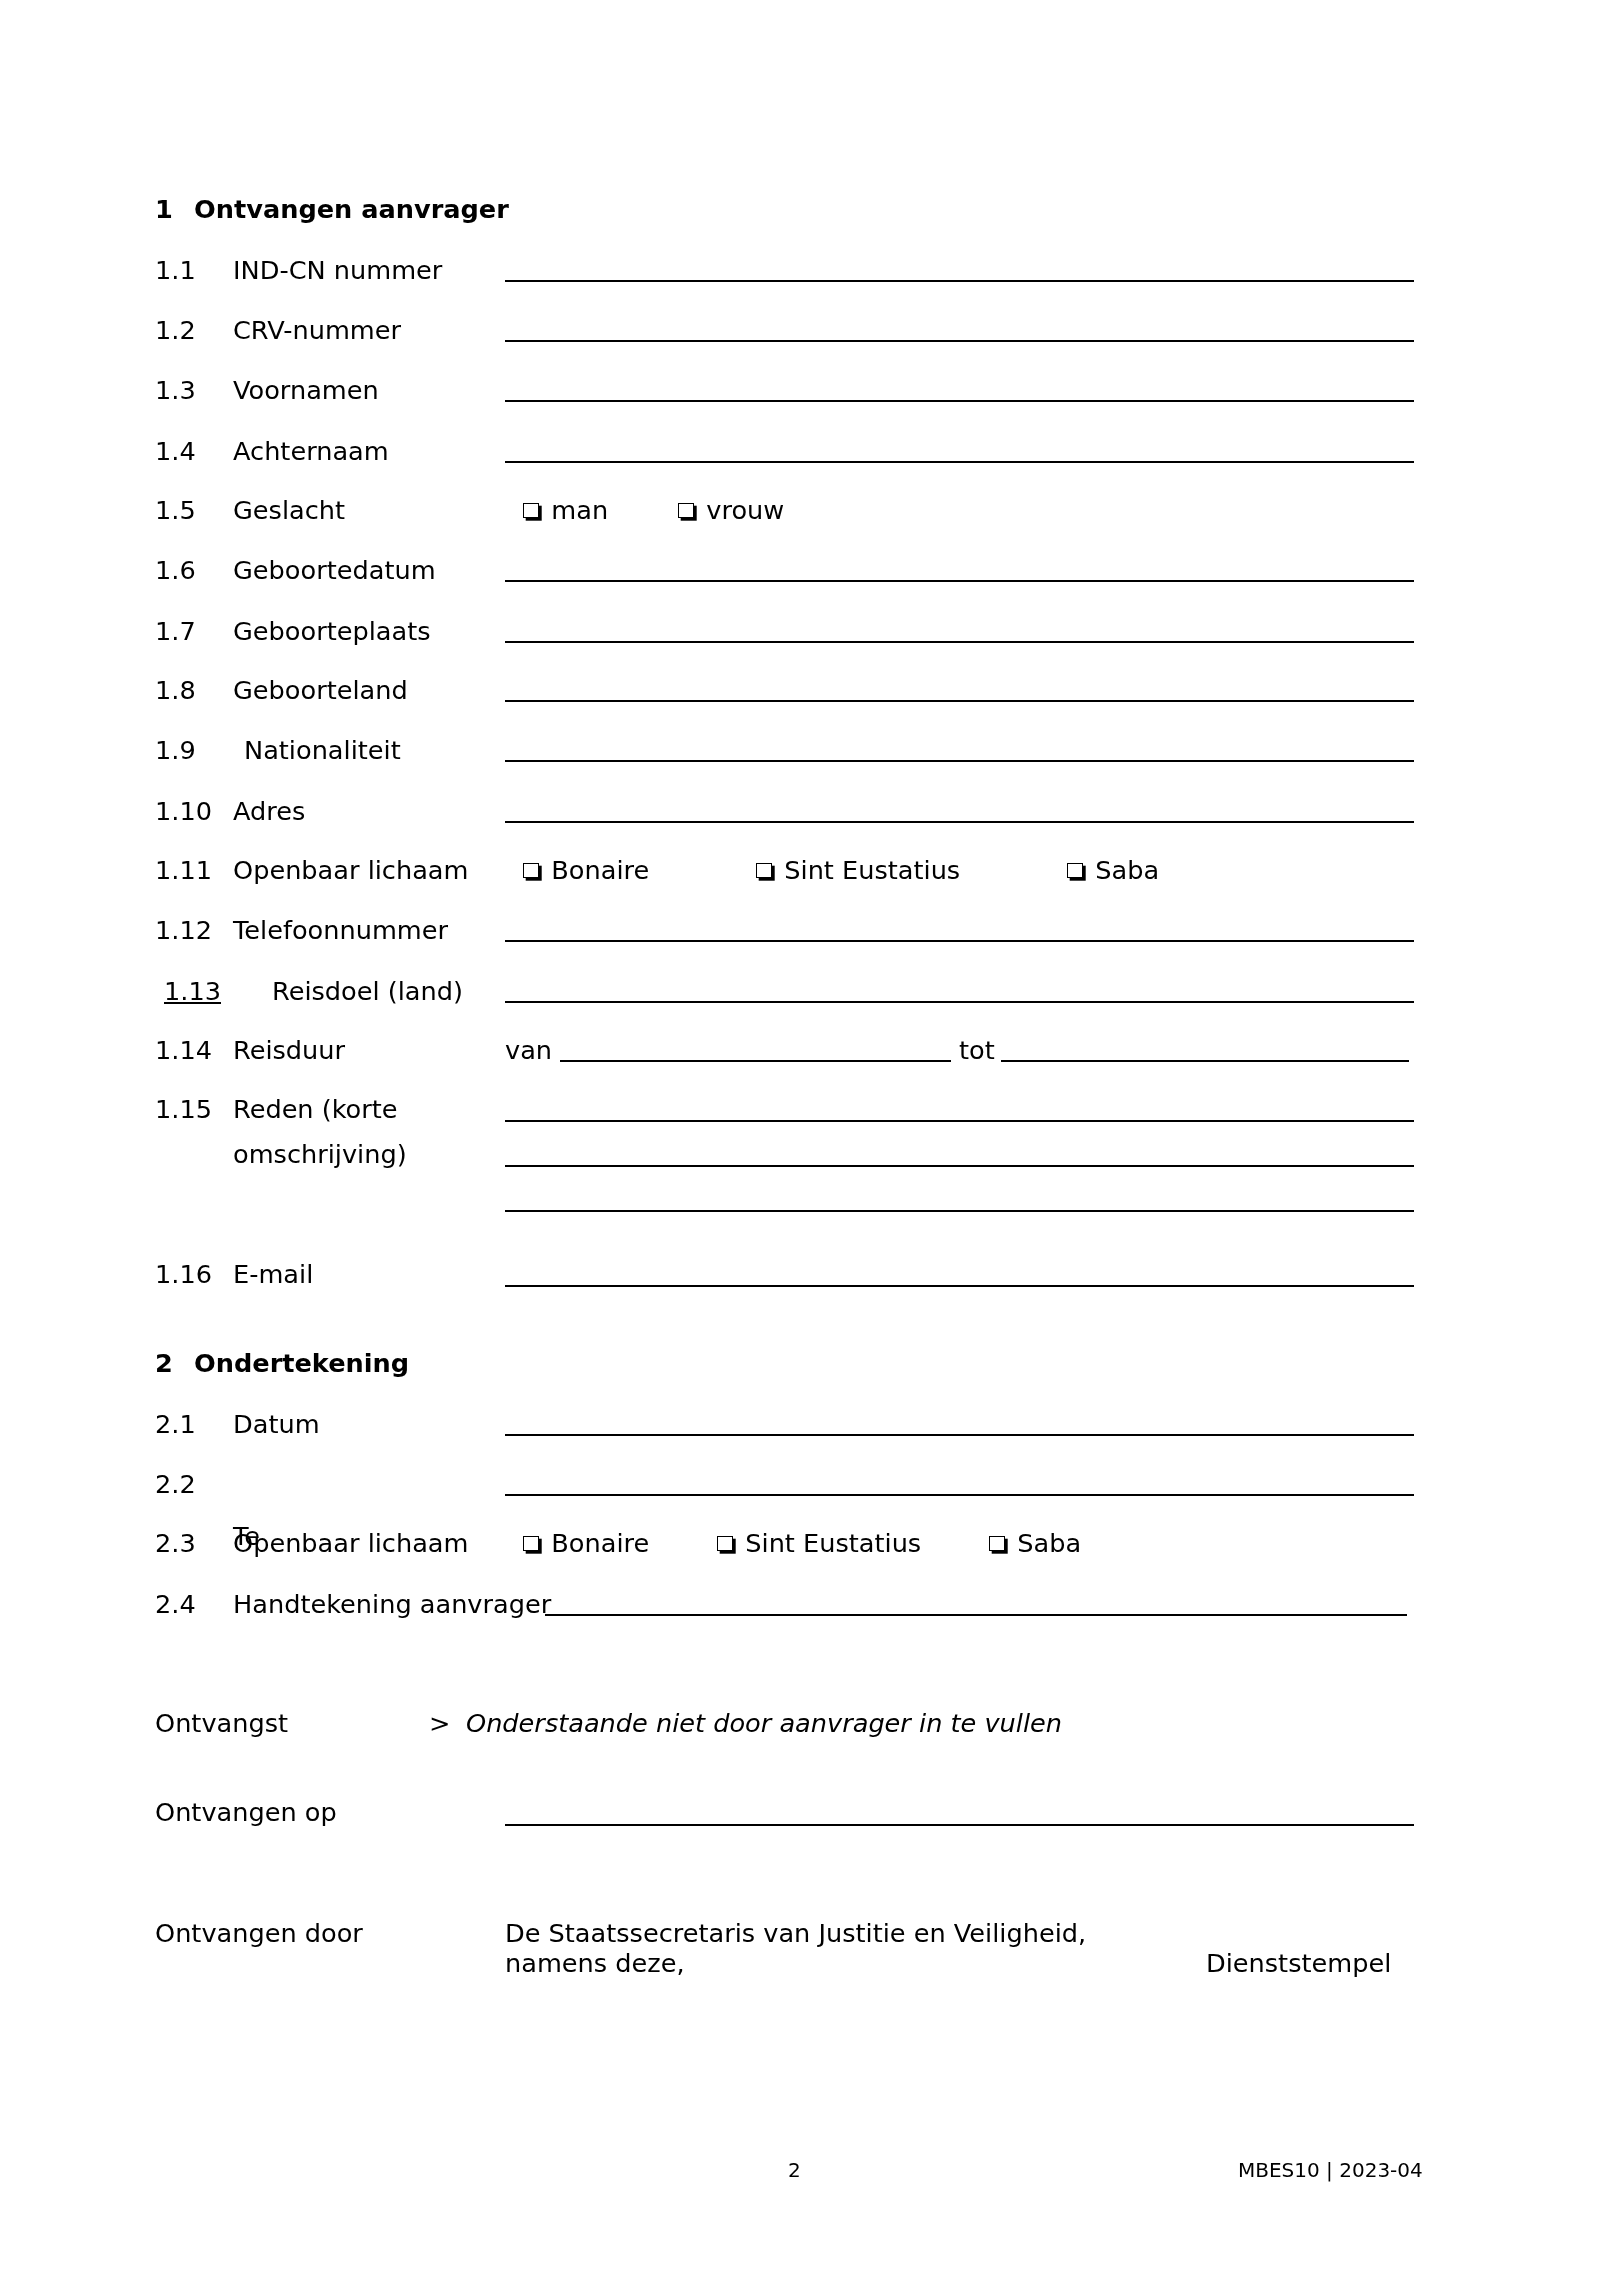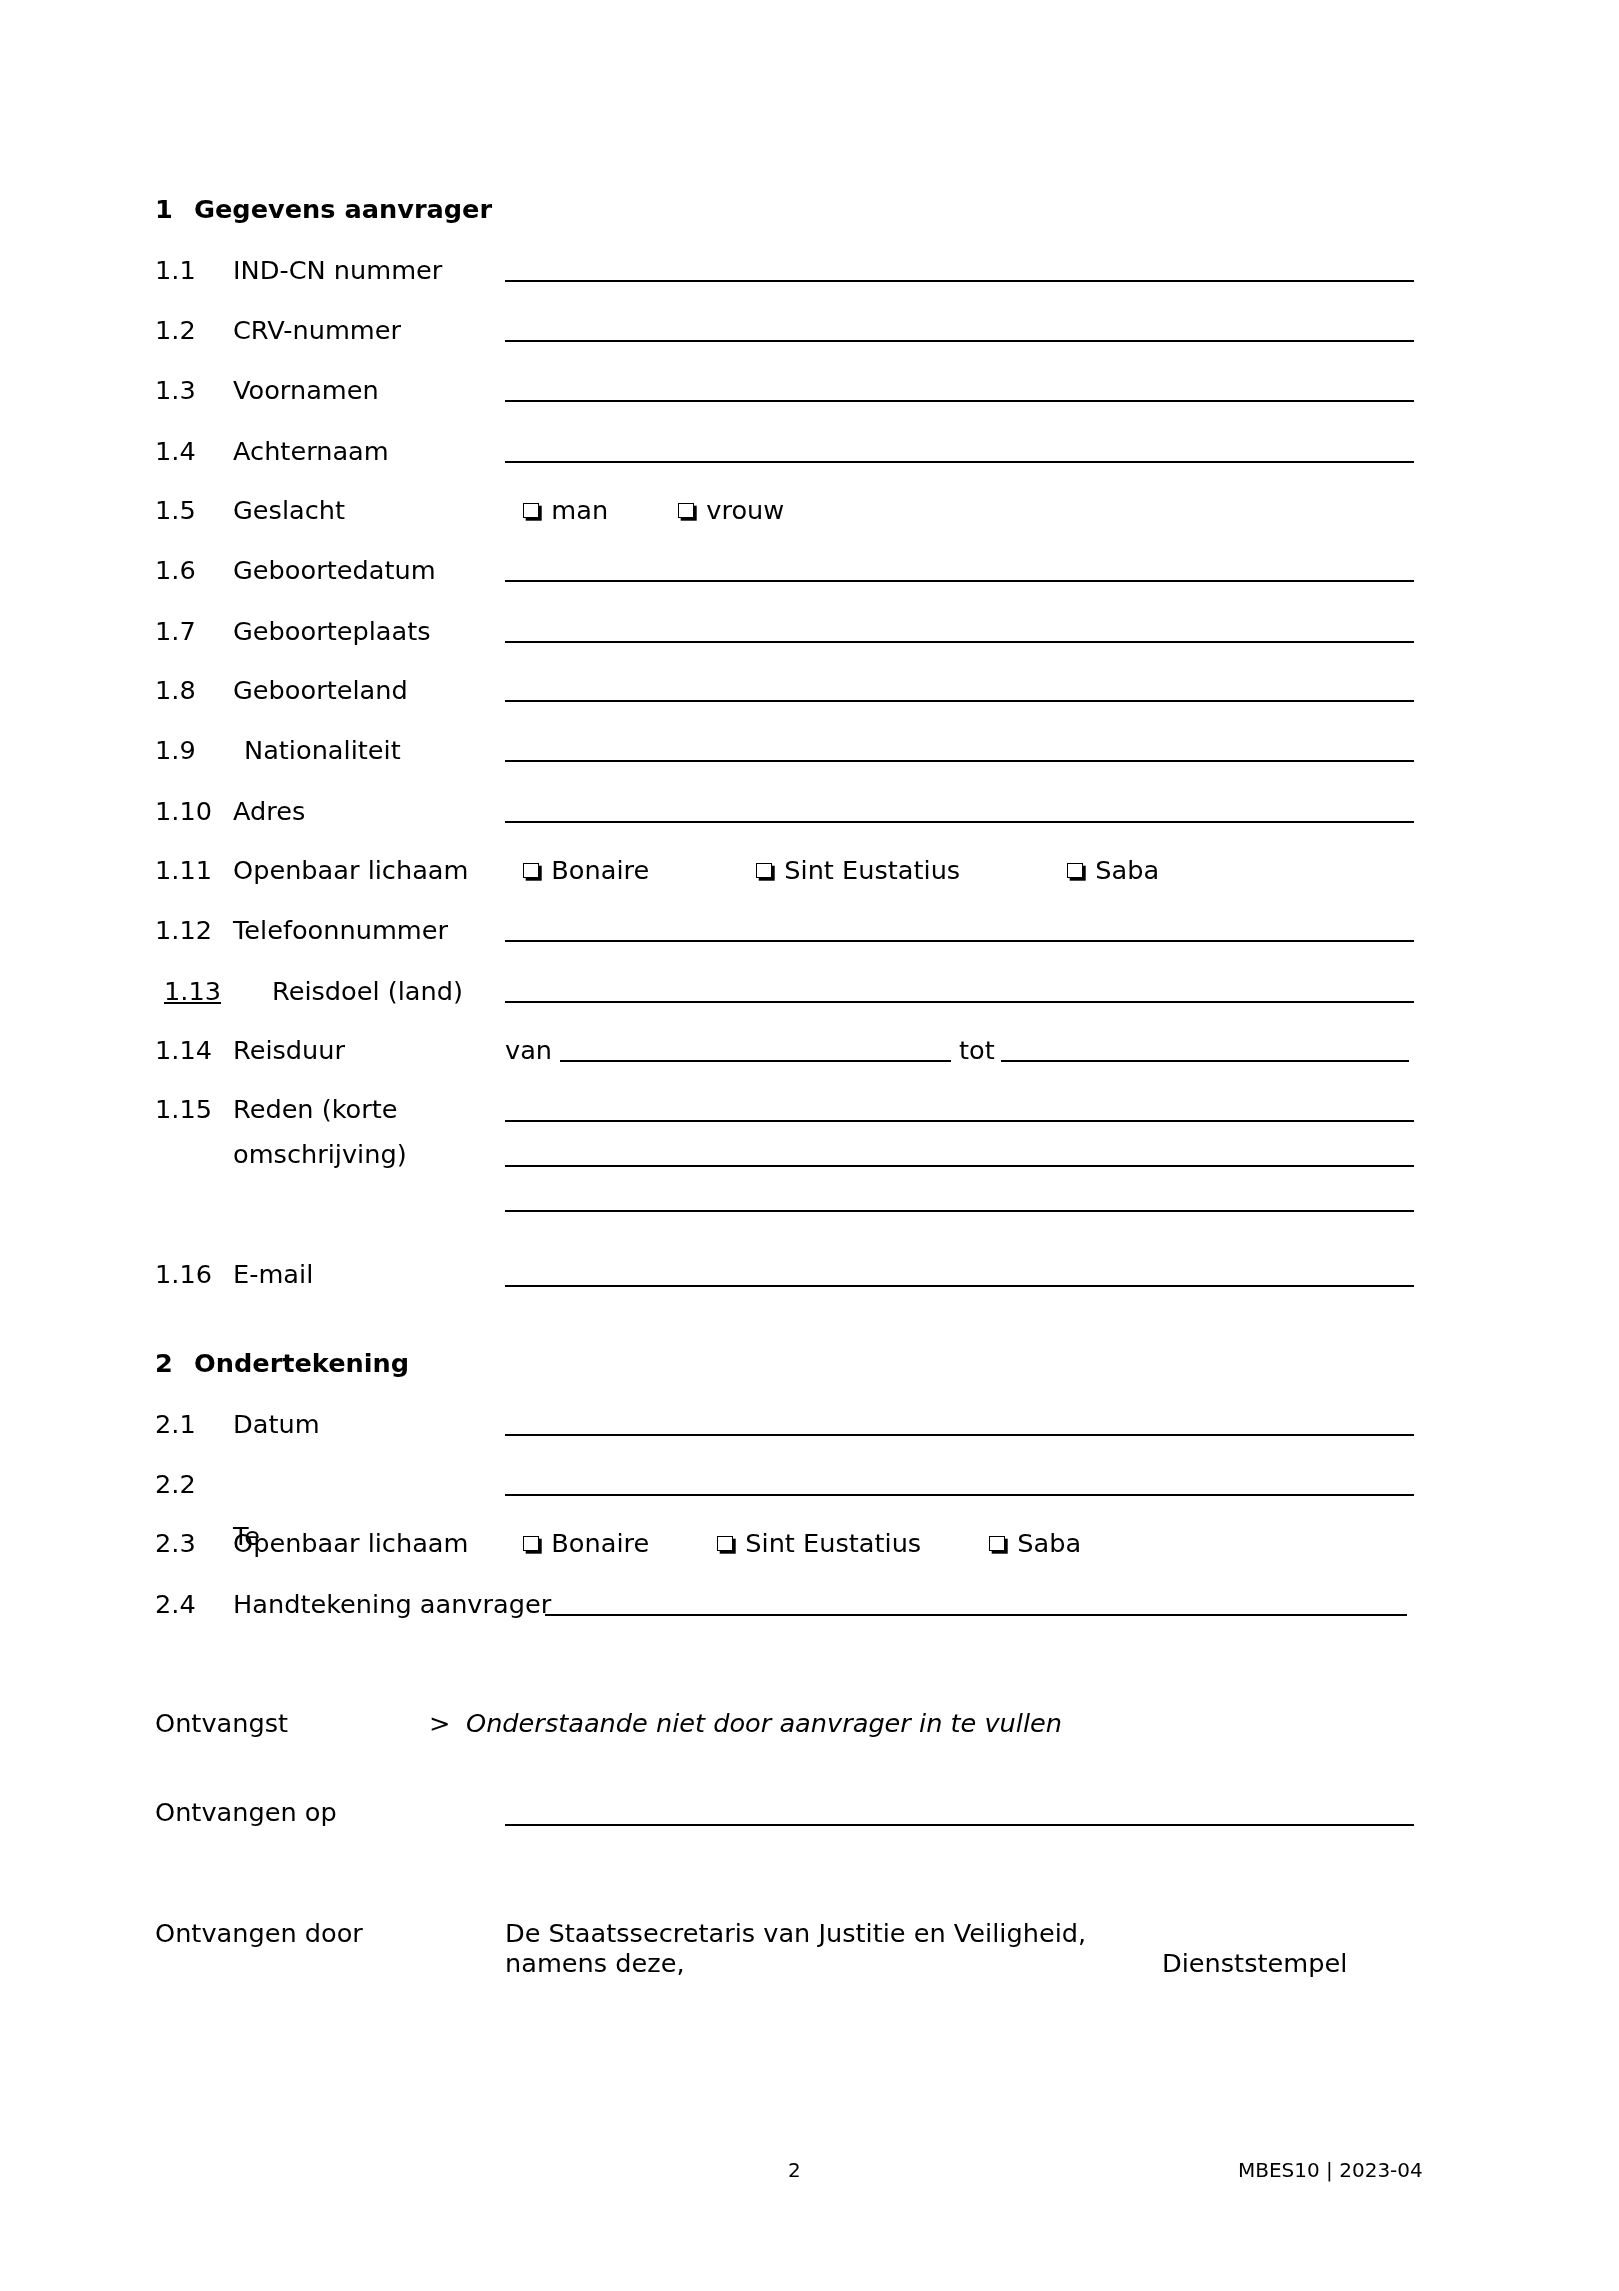--- a/index.html
+++ b/index.html
@@ -12,21 +12,21 @@
   .line { position: absolute; height: 1.8px; background: #000; }
   .cb { display: inline-block; width: 15.5px; height: 15.5px; border: 1.8px solid #000; box-shadow: 2.7px 2.7px 0 #000; margin-right: 12.8px; vertical-align: 0.9px; box-sizing: border-box; background:#fff; }
   .opt { position: absolute; white-space: nowrap; line-height: 1; cursor: pointer; margin-left: 16px; }
   .italic { font-style: italic; }
   .small { font-size: 20px; }
 </style>
 </head>
 <body>
 
 <div class="abs h" style="left:155px; top:197px;">1</div>
-<div class="abs h" style="left:194px; top:197px;">Gegevens aanvrager</div>
+<div class="abs h" style="left:194px; top:197px;">Ontvangen aanvrager</div>
 
 <div class="abs" style="left:155px; top:258px;">1.1</div>
 <div class="abs" style="left:233px; top:258px;">IND-CN nummer</div>
 <div class="line" style="left:505px; width:909px; top:280px;"></div>
 
 <div class="abs" style="left:155px; top:318px;">1.2</div>
 <div class="abs" style="left:233px; top:318px;">CRV-nummer</div>
 <div class="line" style="left:505px; width:909px; top:340px;"></div>
 
 <div class="abs" style="left:155px; top:378px;">1.3</div>
@@ -118,17 +118,17 @@
 <div class="abs" style="left:155px; top:1711px;">Ontvangst</div>
 <div class="abs" style="left:429px; top:1711px;">&gt;</div>
 <div class="abs italic" style="left:466px; top:1711px;">Onderstaande niet door aanvrager in te vullen</div>
 
 <div class="abs" style="left:155px; top:1800px;">Ontvangen op</div>
 <div class="line" style="left:505px; width:909px; top:1824px;"></div>
 
 <div class="abs" style="left:155px; top:1921px;">Ontvangen door</div>
 <div class="abs" style="left:505px; top:1921px;">De Staatssecretaris van Justitie en Veiligheid,</div>
 <div class="abs" style="left:505px; top:1951px;">namens deze,</div>
-<div class="abs" style="left:1162px; top:1951px;">Dienststempel</div>
+<div class="abs" style="left:1206px; top:1951px;">Dienststempel</div>
 
 <div class="abs small" style="left:788px; top:2160px;">2</div>
 <div class="abs small" style="left:1238px; top:2160px;">MBES10 | 2023-04</div>
 
 
 </body></html>

